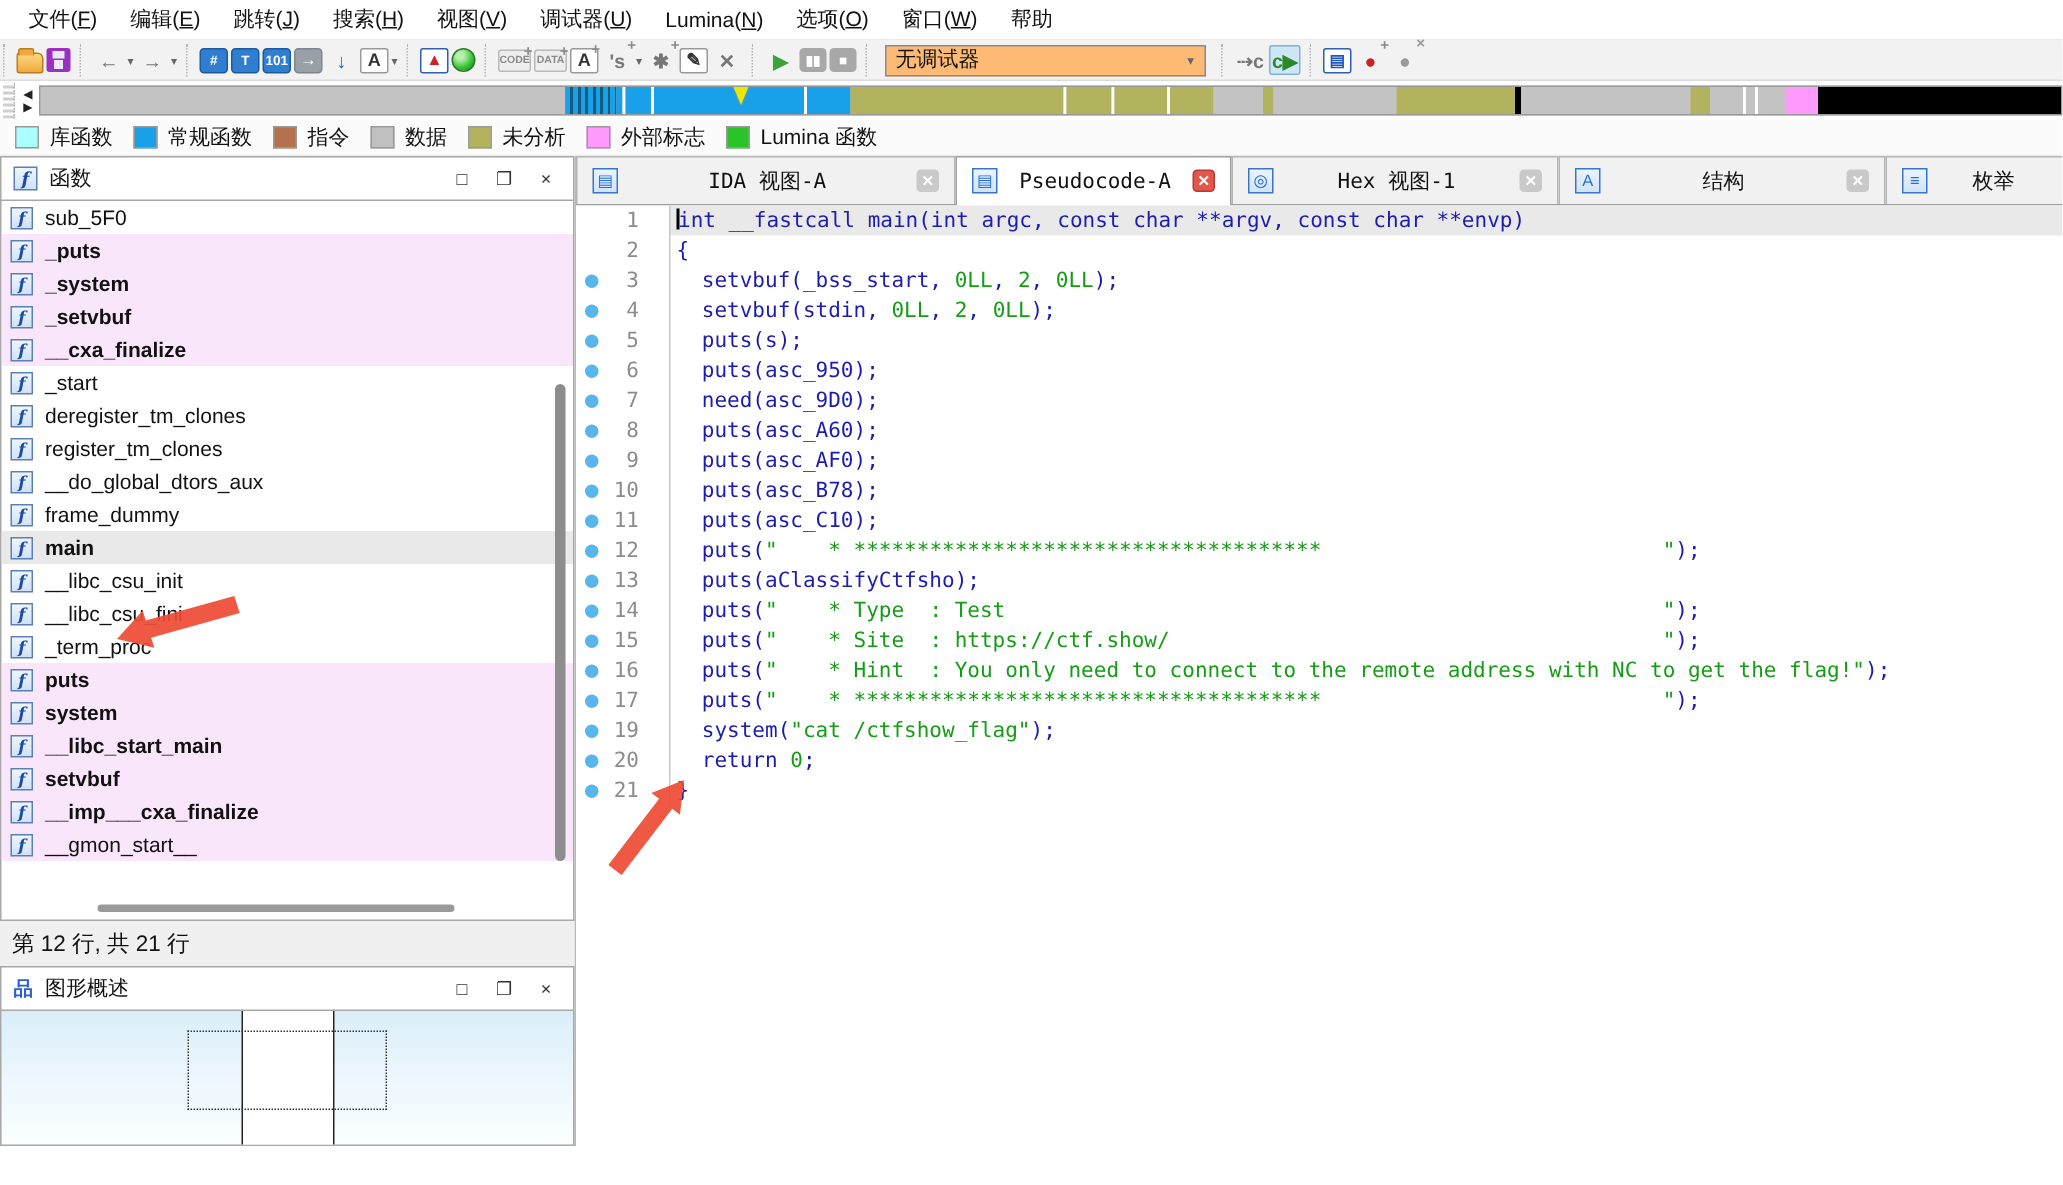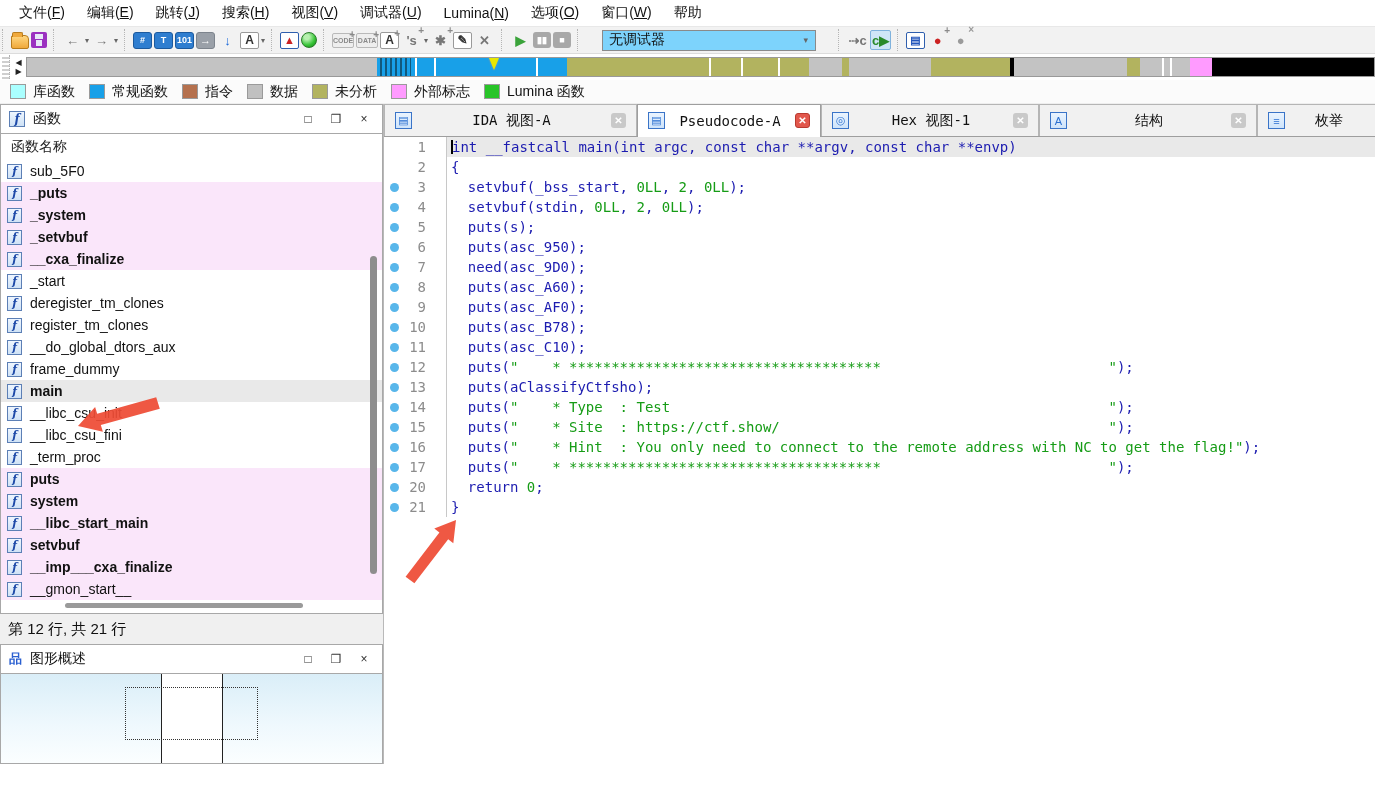--- a/index.html
+++ b/index.html
@@ -35,22 +35,22 @@
   .tbicon.boxed-blue { border:1px solid #2f5fae; background:#fff; font-size:11px; width:19px; height:17px; }
   .tbicon.green-orb { background:radial-gradient(circle at 35% 30%, #b8f0b0 0 18%, #35c435 60%, #157a15 100%); border-radius:50%; width:16px; height:16px; border:1px solid #2a7a2a; }
   .tbicon.gray-btn { background:#a8a8a8; color:#fff; border-radius:3px; font-size:9px; width:18px; height:16px; }
   .tbicon.pressed { background:#cfe6f7; border:1px solid #7fb2dd; }
   .tbicon.folder { background:linear-gradient(#ffd781,#f0a93c); border:1px solid #b97d1e; width:18px; height:14px; border-radius:2px 4px 2px 2px; margin-top:3px; }
   .tbicon.folder:before { content:""; position:absolute; top:-4px; left:0; width:9px; height:4px; background:#f0a93c; border:1px solid #b97d1e; border-bottom:none; border-radius:2px 2px 0 0; }
   .tbicon.floppy { background:#9b30c0; width:16px; height:16px; border-radius:2px; }
   .tbicon.floppy:before { content:""; position:absolute; top:2px; left:4px; width:8px; height:5px; background:#e8e8f8; }
   .tbicon.floppy:after { content:""; position:absolute; bottom:2px; left:5px; width:6px; height:6px; background:#e8e8f8; }
   .caret { font-size:8px; color:#666; margin:0 1px; }
-  .combo { display:flex; align-items:center; justify-content:space-between; width:214px; height:21px; background:#7dd3fc;
-           border:1px solid #8a8a8a; font-size:14px; padding:0 6px; margin:0 17px; }
+  .combo { display:flex; align-items:center; justify-content:space-between; width:214px; height:21px; background:#fdba74;
+           border:1px solid #8a8a8a; font-size:14px; padding:0 6px; margin:0 5px; }
   .combo .caret { font-size:9px; }
 
   
   .navrow { height:26px; display:flex; align-items:center; background:#fff; }
   .nav-handle { width:11px; height:24px; border-right:1px dotted #b0b0b0; margin-right:1px;
                 background:repeating-linear-gradient(#fff 0 2px, #cfcfcf 2px 4px); width:8px; margin-left:2px; }
   .nav-arrows { width:15px; display:flex; flex-direction:column; align-items:center; justify-content:center; gap:3px; }
   .nav-arrows span { font-size:8px; color:#222; line-height:6px; }
   .navband { position:relative; flex:1; height:20px; border:1px solid #9a9a9a; display:flex; overflow:hidden; background:#c8c8c8; }
   .seg { height:100%; }
@@ -276,21 +276,20 @@
 
       <div class="panel-h">
         <span class="ficon">f</span>
         <span class="panel-title">函数</span>
         <span class="winbtn">□</span>
         <span class="winbtn">❐</span>
         <span class="winbtn">×</span>
       </div>
 
       <div class="funclist">
-        <div class="colheader">函数名称</div>
         <div id="funcrows">
             <div class="frow">
               <span class="ficon">f</span>
               <span>sub_5F0</span>
             </div>
             <div class="frow pink bold">
               <span class="ficon">f</span>
               <span>_puts</span>
             </div>
             <div class="frow pink bold">
@@ -424,20 +423,21 @@
           <div class="cline"><span class="cdot"><i></i></span><span class="cnum">8</span><span class="ctext"><span class="cc">  puts(asc_A60);</span></span></div>
           <div class="cline"><span class="cdot"><i></i></span><span class="cnum">9</span><span class="ctext"><span class="cc">  puts(asc_AF0);</span></span></div>
           <div class="cline"><span class="cdot"><i></i></span><span class="cnum">10</span><span class="ctext"><span class="cc">  puts(asc_B78);</span></span></div>
           <div class="cline"><span class="cdot"><i></i></span><span class="cnum">11</span><span class="ctext"><span class="cc">  puts(asc_C10);</span></span></div>
           <div class="cline"><span class="cdot"><i></i></span><span class="cnum">12</span><span class="ctext"><span class="cc">  puts(</span><span class="cg">"    * *************************************                           "</span><span class="cc">);</span></span></div>
           <div class="cline"><span class="cdot"><i></i></span><span class="cnum">13</span><span class="ctext"><span class="cc">  puts(aClassifyCtfsho);</span></span></div>
           <div class="cline"><span class="cdot"><i></i></span><span class="cnum">14</span><span class="ctext"><span class="cc">  puts(</span><span class="cg">"    * Type  : Test                                                    "</span><span class="cc">);</span></span></div>
           <div class="cline"><span class="cdot"><i></i></span><span class="cnum">15</span><span class="ctext"><span class="cc">  puts(</span><span class="cg">"    * Site  : https://ctf.show/                                       "</span><span class="cc">);</span></span></div>
           <div class="cline"><span class="cdot"><i></i></span><span class="cnum">16</span><span class="ctext"><span class="cc">  puts(</span><span class="cg">"    * Hint  : You only need to connect to the remote address with NC to get the flag!"</span><span class="cc">);</span></span></div>
           <div class="cline"><span class="cdot"><i></i></span><span class="cnum">17</span><span class="ctext"><span class="cc">  puts(</span><span class="cg">"    * *************************************                           "</span><span class="cc">);</span></span></div>
+          <div class="cline"><span class="cdot"><i></i></span><span class="cnum">19</span><span class="ctext"><span class="cc">  system(</span><span class="cg">"cat /ctfshow_flag"</span><span class="cc">);</span></span></div>
           <div class="cline"><span class="cdot"><i></i></span><span class="cnum">20</span><span class="ctext"><span class="cc">  return </span><span class="cg">0</span><span class="cc">;</span></span></div>
           <div class="cline"><span class="cdot"><i></i></span><span class="cnum">21</span><span class="ctext"><span class="cc">}</span></span></div>
         </div>
     </div>
   </div>
 
   <svg class="anno" style="left:70px; top:396px;" width="96" height="42" viewBox="0 0 96 42">
     <polygon id="arrow1" points="8,30 25.1,11 27.2,17.7 86.2,1.3 89.8,12.7 30.8,29.1 32.9,35.8" fill="#ee4b35" opacity="0.93"></polygon>
   </svg>
   <svg class="anno" style="left:400px; top:510px;" width="62" height="78" viewBox="0 0 62 78">

